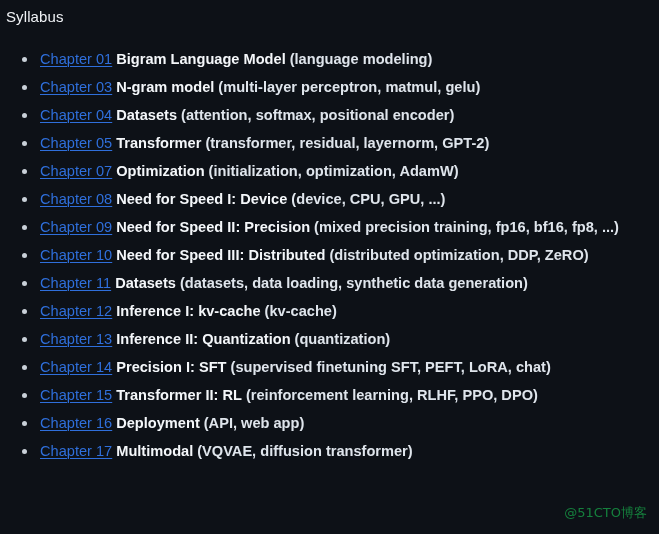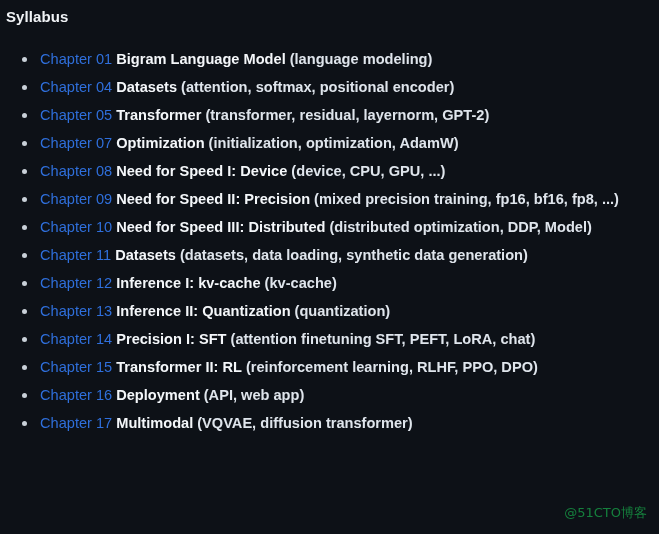--- a/index.html
+++ b/index.html
@@ -20,21 +20,21 @@
     position: absolute;
     inset: 0;
     padding: 0;
   }
 
   .page-title {
     position: absolute;
     left: 6px;
     top: 6px;
     font-size: 15px;
-    font-weight: bold;
+    font-weight: normal;
     color: #f0f3f6;
     letter-spacing: 0.1px;
     line-height: 21px;
   }
 
   .syllabus-list {
     position: absolute;
     left: 0;
     top: 45px;
     width: 659px;
@@ -57,20 +57,21 @@
     left: 22px;
     top: 12px;
     width: 5px;
     height: 5px;
     border-radius: 50%;
     background: #c9d1d9;
   }
 
   .chapter-link {
     color: #2f6fdb;
+    text-decoration: underline;
     text-underline-offset: 2px;
     text-decoration-thickness: 1px;
     cursor: pointer;
     font-size: 14.6px;
   }
 
   .chapter-title {
     color: #f4f7fa;
     font-weight: bold;
     font-size: 14.6px;
@@ -98,30 +99,31 @@
 </style>
 </head>
 <body>
 
 <div id="page">
 
   <div class="page-title">Syllabus</div>
 
   <ul class="syllabus-list" id="syllabus-list">
       <li class="list-item"><span class="bullet"></span><a class="chapter-link">Chapter 01</a><span class="sp"></span><span class="chapter-title">Bigram Language Model</span><span class="sp"></span><span class="chapter-desc">(language modeling)</span></li>
+      <li class="list-item"><span class="bullet"></span><a class="chapter-link">Chapter 03</a><span class="sp"></span><span class="chapter-title">N-gram model</span><span class="sp"></span><span class="chapter-desc">(multi-layer perceptron, matmul, gelu)</span></li>
       <li class="list-item"><span class="bullet"></span><a class="chapter-link">Chapter 04</a><span class="sp"></span><span class="chapter-title">Datasets</span><span class="sp"></span><span class="chapter-desc">(attention, softmax, positional encoder)</span></li>
       <li class="list-item"><span class="bullet"></span><a class="chapter-link">Chapter 05</a><span class="sp"></span><span class="chapter-title">Transformer</span><span class="sp"></span><span class="chapter-desc">(transformer, residual, layernorm, GPT-2)</span></li>
       <li class="list-item"><span class="bullet"></span><a class="chapter-link">Chapter 07</a><span class="sp"></span><span class="chapter-title">Optimization</span><span class="sp"></span><span class="chapter-desc">(initialization, optimization, AdamW)</span></li>
       <li class="list-item"><span class="bullet"></span><a class="chapter-link">Chapter 08</a><span class="sp"></span><span class="chapter-title">Need for Speed I: Device</span><span class="sp"></span><span class="chapter-desc">(device, CPU, GPU, ...)</span></li>
       <li class="list-item"><span class="bullet"></span><a class="chapter-link">Chapter 09</a><span class="sp"></span><span class="chapter-title">Need for Speed II: Precision</span><span class="sp"></span><span class="chapter-desc">(mixed precision training, fp16, bf16, fp8, ...)</span></li>
-      <li class="list-item"><span class="bullet"></span><a class="chapter-link">Chapter 10</a><span class="sp"></span><span class="chapter-title">Need for Speed III: Distributed</span><span class="sp"></span><span class="chapter-desc">(distributed optimization, DDP, Model)</span></li>
+      <li class="list-item"><span class="bullet"></span><a class="chapter-link">Chapter 10</a><span class="sp"></span><span class="chapter-title">Need for Speed III: Distributed</span><span class="sp"></span><span class="chapter-desc">(distributed optimization, DDP, ZeRO)</span></li>
       <li class="list-item"><span class="bullet"></span><a class="chapter-link">Chapter 11</a><span class="sp"></span><span class="chapter-title">Datasets</span><span class="sp"></span><span class="chapter-desc">(datasets, data loading, synthetic data generation)</span></li>
       <li class="list-item"><span class="bullet"></span><a class="chapter-link">Chapter 12</a><span class="sp"></span><span class="chapter-title">Inference I: kv-cache</span><span class="sp"></span><span class="chapter-desc">(kv-cache)</span></li>
       <li class="list-item"><span class="bullet"></span><a class="chapter-link">Chapter 13</a><span class="sp"></span><span class="chapter-title">Inference II: Quantization</span><span class="sp"></span><span class="chapter-desc">(quantization)</span></li>
-      <li class="list-item"><span class="bullet"></span><a class="chapter-link">Chapter 14</a><span class="sp"></span><span class="chapter-title">Precision I: SFT</span><span class="sp"></span><span class="chapter-desc">(attention finetuning SFT, PEFT, LoRA, chat)</span></li>
+      <li class="list-item"><span class="bullet"></span><a class="chapter-link">Chapter 14</a><span class="sp"></span><span class="chapter-title">Precision I: SFT</span><span class="sp"></span><span class="chapter-desc">(supervised finetuning SFT, PEFT, LoRA, chat)</span></li>
       <li class="list-item"><span class="bullet"></span><a class="chapter-link">Chapter 15</a><span class="sp"></span><span class="chapter-title">Transformer II: RL</span><span class="sp"></span><span class="chapter-desc">(reinforcement learning, RLHF, PPO, DPO)</span></li>
       <li class="list-item"><span class="bullet"></span><a class="chapter-link">Chapter 16</a><span class="sp"></span><span class="chapter-title">Deployment</span><span class="sp"></span><span class="chapter-desc">(API, web app)</span></li>
       <li class="list-item"><span class="bullet"></span><a class="chapter-link">Chapter 17</a><span class="sp"></span><span class="chapter-title">Multimodal</span><span class="sp"></span><span class="chapter-desc">(VQVAE, diffusion transformer)</span></li>
     </ul>
 
   <div class="watermark">@51CTO博客</div>
 
 </div>
 
 </body></html>

